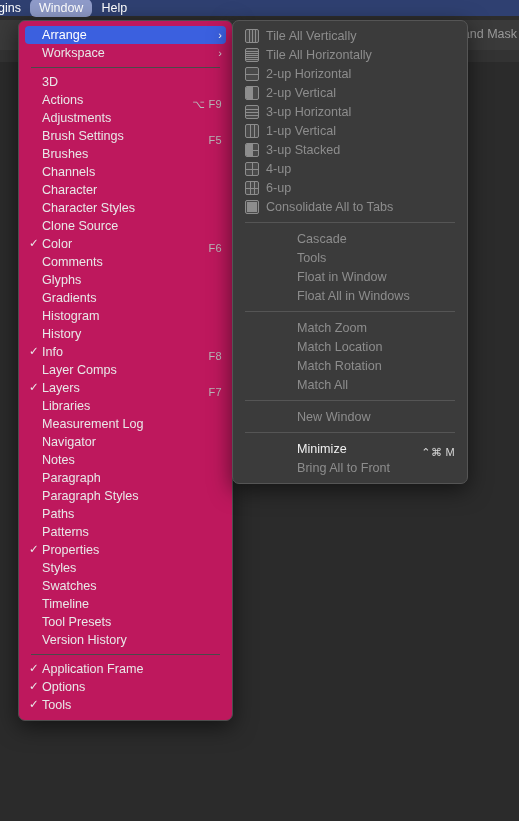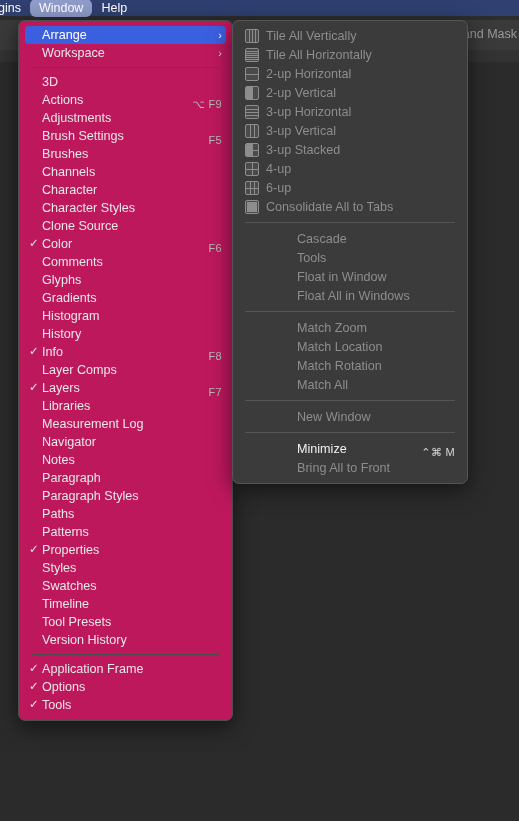--- a/index.html
+++ b/index.html
@@ -335,21 +335,21 @@
         <i style="left: 0px; top: 6px; width: 12px; height: 1px;"></i>
         <i style="left: 0px; top: 9px; width: 12px; height: 1px;"></i>
       </span>
       <span class="mlabel">3-up Horizontal</span>
     </div>
     <div class="mrow">
       <span class="aicon">
         <i style="left: 4px; top: 0px; width: 1px; height: 12px;"></i>
         <i style="left: 8px; top: 0px; width: 1px; height: 12px;"></i>
       </span>
-      <span class="mlabel">3-up Vertical</span>
+      <span class="mlabel">1-up Vertical</span>
     </div>
     <div class="mrow">
       <span class="aicon">
         <i style="left: 6px; top: 0px; width: 1px; height: 12px;"></i>
         <i style="left: 6px; top: 6px; width: 6px; height: 1px;"></i>
         <i style="left: 0px; top: 0px; width: 6px; height: 12px;"></i>
       </span>
       <span class="mlabel">3-up Stacked</span>
     </div>
     <div class="mrow">

